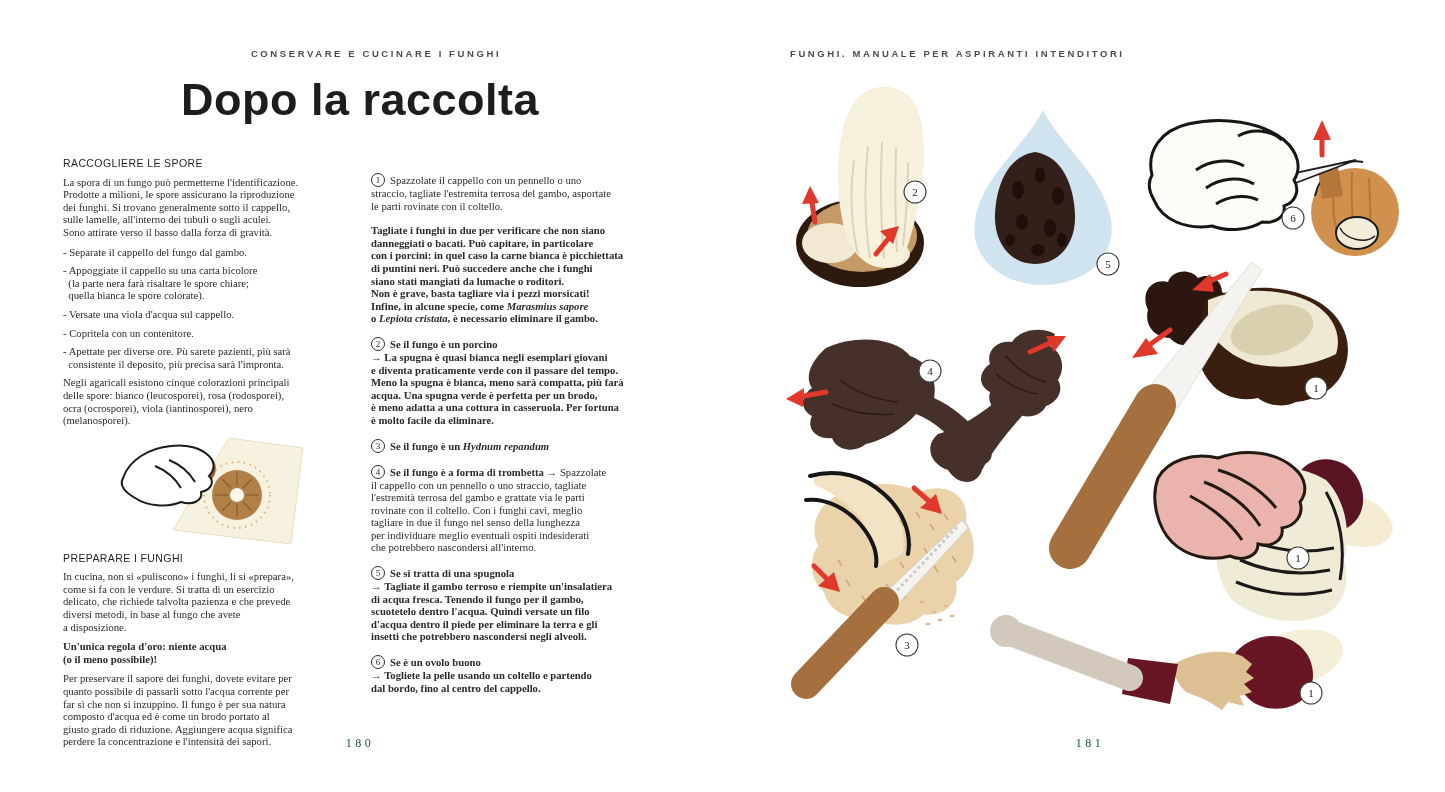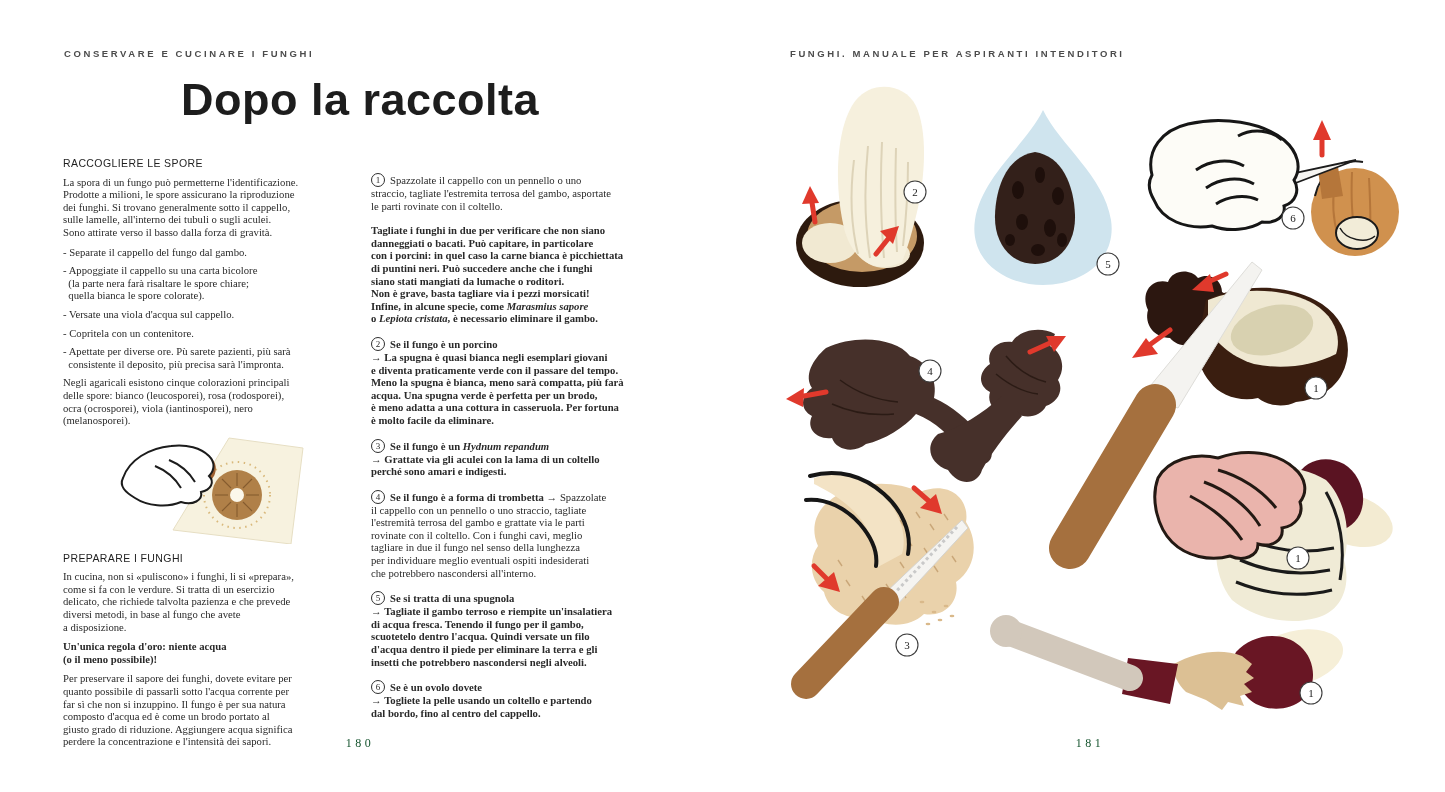--- a/index.html
+++ b/index.html
@@ -1,19 +1,19 @@
 <!DOCTYPE html>
 <html><head>
 <meta charset="utf-8">
 <style>
   * { margin:0; padding:0; box-sizing:border-box; }
   html,body { background:#ffffff; }
   body { width:1445px; height:792px; position:relative; font-family:"Liberation Serif",serif; color:#232323; overflow:hidden; }
   .running-head { position:absolute; top:48px; font-family:"Liberation Sans",sans-serif; font-size:9.5px; font-weight:600; letter-spacing:2.6px; color:#4c4c4c; }
-  #head-left  { left:64px;  width:600px; text-align:left; }
+  #head-left  { left:76px;  width:600px; text-align:center; }
   #head-right { left:790px; width:600px; text-align:left; }
   .title { position:absolute; top:74px; left:60px; width:600px; text-align:center;
            font-family:Liberation Sans, sans-serif; font-size:45px; font-weight:700; letter-spacing:0.5px; color:#1d1d1d; }
   .col { position:absolute; font-size:10.7px; line-height:12.6px; color:#2a2a2a; }
   #col1 { left:63px;  top:157px; width:306px; }
   #col2 { left:371px; top:173px; width:312px; }
   .sec-head { font-family:"Liberation Sans",sans-serif; font-size:10.5px; letter-spacing:0.4px; color:#1f1f1f; margin-bottom:6px; }
   .para { white-space:pre-line; margin-bottom:7px; }
   .bullet { white-space:pre-line; margin-bottom:6px; }
   .bold-rule { white-space:pre-line; font-weight:bold; margin-bottom:7px; }
@@ -115,35 +115,34 @@
 siano stati mangiati da lumache o roditori.
 Non è grave, basta tagliare via i pezzi morsicati!
 Infine, in alcune specie, come <i>Marasmius sapore</i>
 o <i>Lepiota cristata</i>, è necessario eliminare il gambo.</span></div>
       <div class="step"><span class="stepnum">2</span><b class="steptitle">Se il fungo è un porcino</b><span class="stepbody block">→ La spugna è quasi bianca negli esemplari giovani
 e diventa praticamente verde con il passare del tempo.
 Meno la spugna è bianca, meno sarà compatta, più farà
 acqua. Una spugna verde è perfetta per un brodo,
 è meno adatta a una cottura in casseruola. Per fortuna
 è molto facile da eliminare.</span></div>
-      <div class="step"><span class="stepnum">3</span><b class="steptitle">Se il fungo è un <i>Hydnum repandum</i></b><span class="stepbody block">→ Grattate via gli aculei con la lama di un coltello
-perché sono amari e indigesti.</span></div>
+      <div class="step"><span class="stepnum">3</span><b class="steptitle">Se il fungo è un <i>Hydnum repandum</i></b></div>
       <div class="step"><span class="stepnum">4</span><b class="steptitle">Se il fungo è a forma di trombetta</b> <span class="stepbody">→ Spazzolate
 il cappello con un pennello o uno straccio, tagliate
 l'estremità terrosa del gambo e grattate via le parti
 rovinate con il coltello. Con i funghi cavi, meglio
 tagliare in due il fungo nel senso della lunghezza
 per individuare meglio eventuali ospiti indesiderati
 che potrebbero nascondersi all'interno.</span></div>
       <div class="step"><span class="stepnum">5</span><b class="steptitle">Se si tratta di una spugnola</b><span class="stepbody block">→ Tagliate il gambo terroso e riempite un'insalatiera
 di acqua fresca. Tenendo il fungo per il gambo,
 scuotetelo dentro l'acqua. Quindi versate un filo
 d'acqua dentro il piede per eliminare la terra e gli
 insetti che potrebbero nascondersi negli alveoli.</span></div>
-      <div class="step"><span class="stepnum">6</span><b class="steptitle">Se è un ovolo dovete</b><span class="stepbody block">→ Togliete la pelle usando un coltello e partendo
+      <div class="step"><span class="stepnum">6</span><b class="steptitle">Se è un ovolo buono</b><span class="stepbody block">→ Togliete la pelle usando un coltello e partendo
 dal bordo, fino al centro del cappello.</span></div>
     </div>
 
   <svg id="illus-right" width="680" height="660" viewBox="760 68 680 660">
 
     <g>
       <ellipse cx="860" cy="243" rx="64" ry="44" fill="#2d1a0e"></ellipse>
       <ellipse cx="862" cy="236" rx="55" ry="36" fill="#c59a66"></ellipse>
       <ellipse cx="830" cy="243" rx="28" ry="20" fill="#f1e9d2"></ellipse>
       <ellipse cx="886" cy="254" rx="24" ry="14" fill="#f1e9d2"></ellipse>

